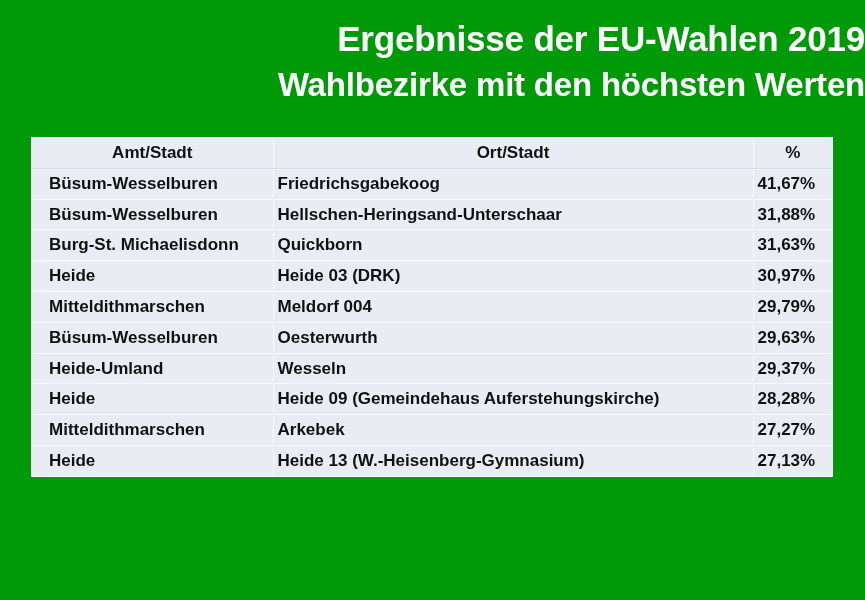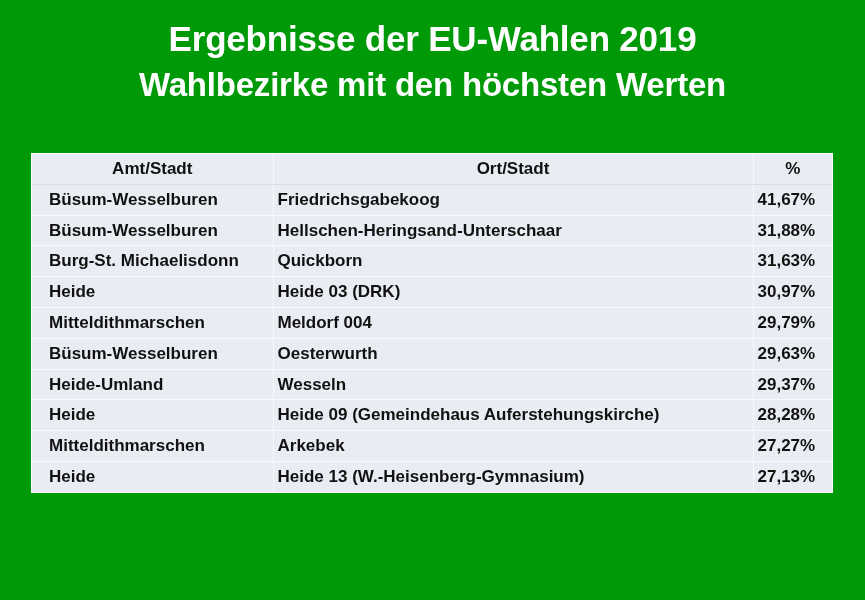--- a/index.html
+++ b/index.html
@@ -17,21 +17,21 @@
   .poster {
     position: relative;
     width: 865px;
     height: 600px;
     box-sizing: border-box;
   }
 
   
   .title-block {
     padding-top: 18px;
-    text-align: center;
+    text-align: right;
   }
   .title-main {
     color: #ffffff;
     font-size: 35px;
     font-weight: bold;
     line-height: 42px;
     letter-spacing: -0.2px;
     white-space: nowrap;
   }
   .title-sub {
@@ -41,21 +41,21 @@
     line-height: 40px;
     letter-spacing: -0.2px;
     white-space: nowrap;
     margin-top: 5px;
   }
 
   
   .table-wrap {
     position: absolute;
     left: 31px;
-    top: 153px;
+    top: 137px;
     width: 802px;
     background: #e9edf3;
     border: 1px solid #ffffff;
     box-sizing: border-box;
   }
   table.results {
     width: 100%;
     border-collapse: collapse;
     table-layout: fixed;
     background: #e9edf3;

